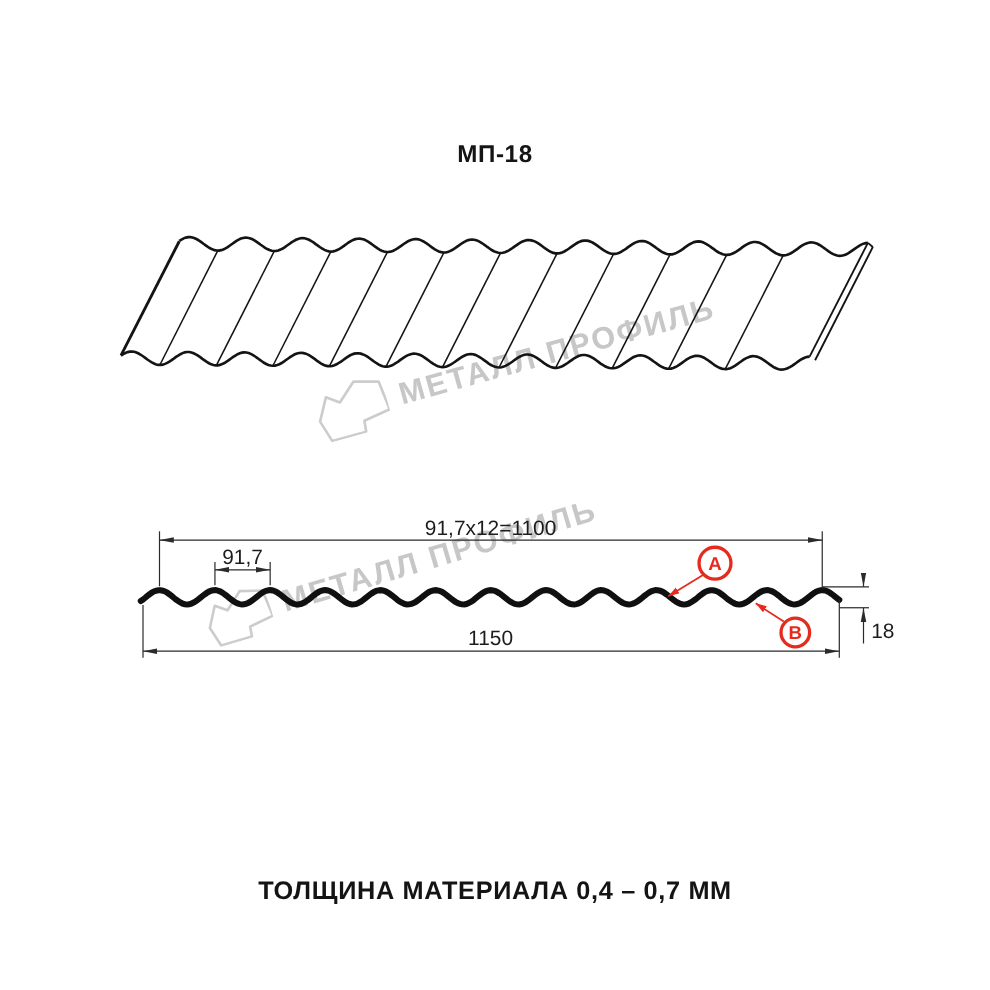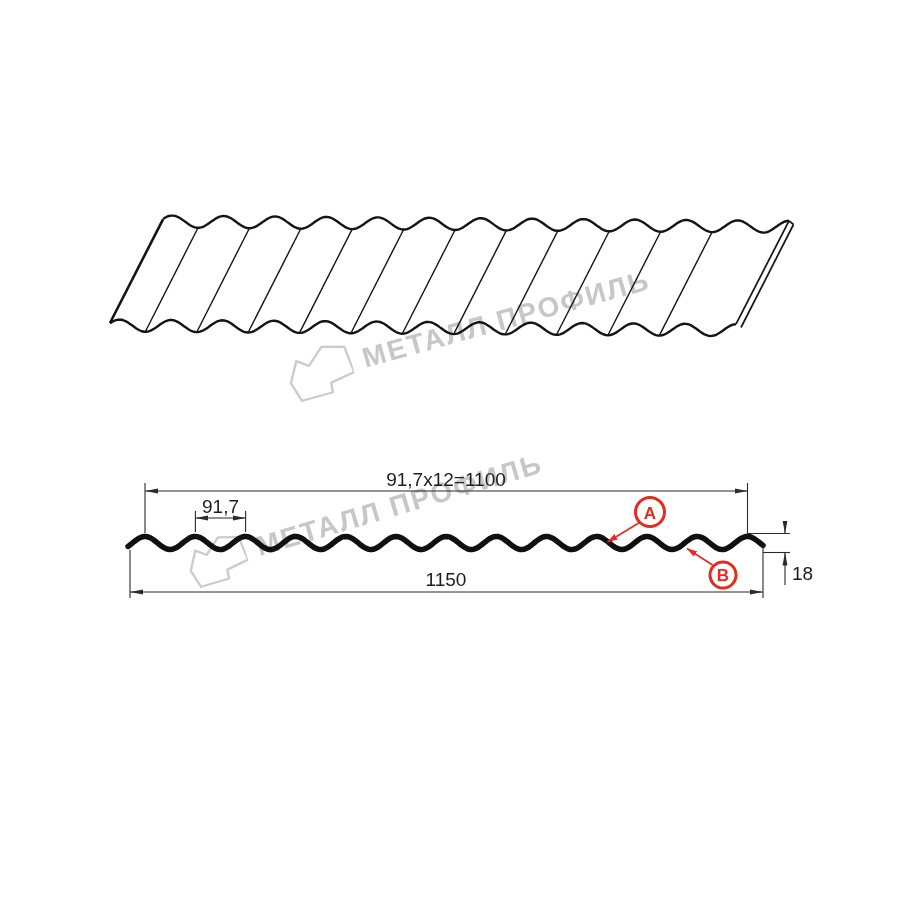--- a/index.html
+++ b/index.html
@@ -19,20 +19,21 @@
   .wm svg{display:block;}
   #draw{position:absolute;left:0;top:0;}
   .dimtext{font-size:19px;fill:#1c1c1c;}
   .redtext{font-size:17px;font-weight:bold;}
 </style>
 </head>
 <body>
 
 <div id="page">
 
+  <div class="subtitle">МП-18</div>
 
   <div class="wm wm-1">
     <svg width="66" height="50" viewBox="0 0 66 50">
       <polygon points="2,29 13,9 24,17 41,2 63,8 66,35 41,39 40,49 8,49" fill="none" stroke="#cccccc" stroke-width="2.4" stroke-linejoin="round"></polygon>
     </svg>
     <span class="wm-text">МЕТАЛЛ ПРОФИЛЬ</span>
   </div>
 
   <div class="wm wm-2">
     <svg width="60" height="46" viewBox="0 0 66 50">
@@ -105,13 +106,14 @@
     <g>
       <line x1="639.5" y1="522.5" x2="607.5" y2="542" stroke="#e52a1e" stroke-width="1.6" marker-end="url(#ra)"></line>
       <circle cx="650" cy="512" r="14.5" fill="none" stroke="#e52a1e" stroke-width="3"></circle>
       <text class="redtext" x="650" y="518.5" text-anchor="middle" fill="#e52a1e">A</text>
       <line x1="712.5" y1="565" x2="687" y2="548.5" stroke="#e52a1e" stroke-width="1.6" marker-end="url(#ra)"></line>
       <circle cx="723" cy="575" r="13" fill="none" stroke="#e52a1e" stroke-width="3"></circle>
       <text class="redtext" x="723" y="581" text-anchor="middle" fill="#e52a1e" font-size="16">B</text>
     </g>
   </svg>
 
+  <div class="footer-note">ТОЛЩИНА МАТЕРИАЛА 0,4 – 0,7 ММ</div>
 </div>
 
 </body></html>

